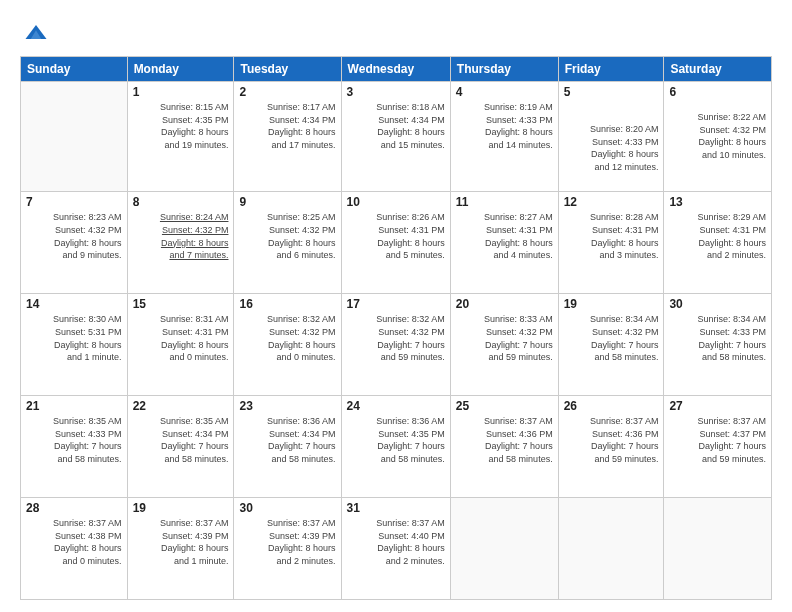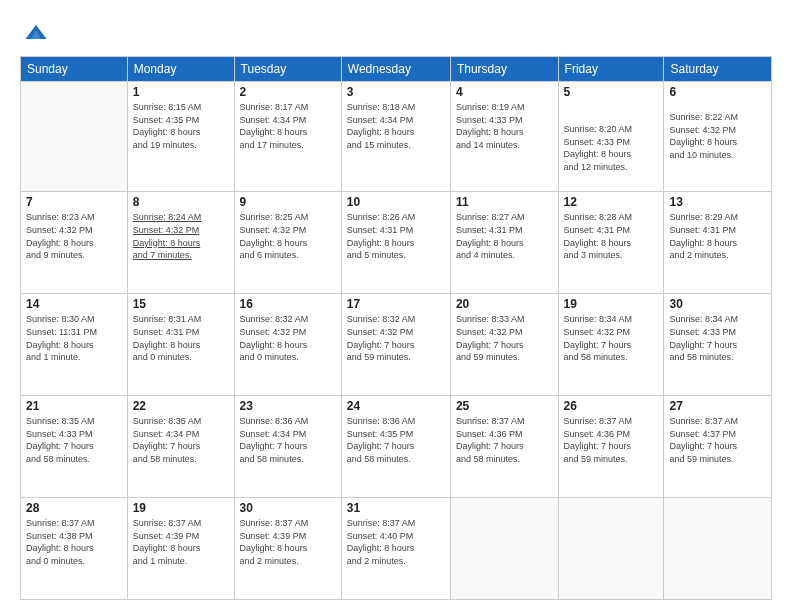--- a/index.html
+++ b/index.html
@@ -63,21 +63,21 @@
     }
     .calendar {
       border-collapse: collapse;
       width: 100%;
       flex: 1;
     }
     .calendar th {
       background-color: #1a6abf;
       color: white;
       font-size: 12px;
-      font-weight: normal;
+      font-weight: bold;
       padding: 5px 6px;
       text-align: left;
       border: 1px solid #ccc;
     }
     .calendar td {
       border: 1px solid #ccc;
       vertical-align: top;
       padding: 3px 5px;
       font-size: 9.5px;
       color: #333;
@@ -88,20 +88,21 @@
       font-size: 12px;
       font-weight: bold;
       color: #222;
       display: block;
       margin-bottom: 2px;
     }
     .day-info {
       font-size: 9px;
       color: #444;
       line-height: 1.4;
+      text-align: right;
     }
     .empty-cell {
       background: #f9f9f9;
     }
   </style>
 </head>
 <body>
 
 <div class="page">
   <div class="header">
@@ -227,21 +228,21 @@
             <div class="day-info" style="white-space: pre-line;">Sunrise: 8:29 AM
 Sunset: 4:31 PM
 Daylight: 8 hours
 and 2 minutes.</div>
           </td>
         </tr>
         <tr>
           <td>
             <span class="day-number">14</span>
             <div class="day-info" style="white-space: pre-line;">Sunrise: 8:30 AM
-Sunset: 11:31 PM
+Sunset: 5:31 PM
 Daylight: 8 hours
 and 1 minute.</div>
           </td>
           <td>
             <span class="day-number">15</span>
             <div class="day-info" style="white-space: pre-line;">Sunrise: 8:31 AM
 Sunset: 4:31 PM
 Daylight: 8 hours
 and 0 minutes.</div>
           </td>

